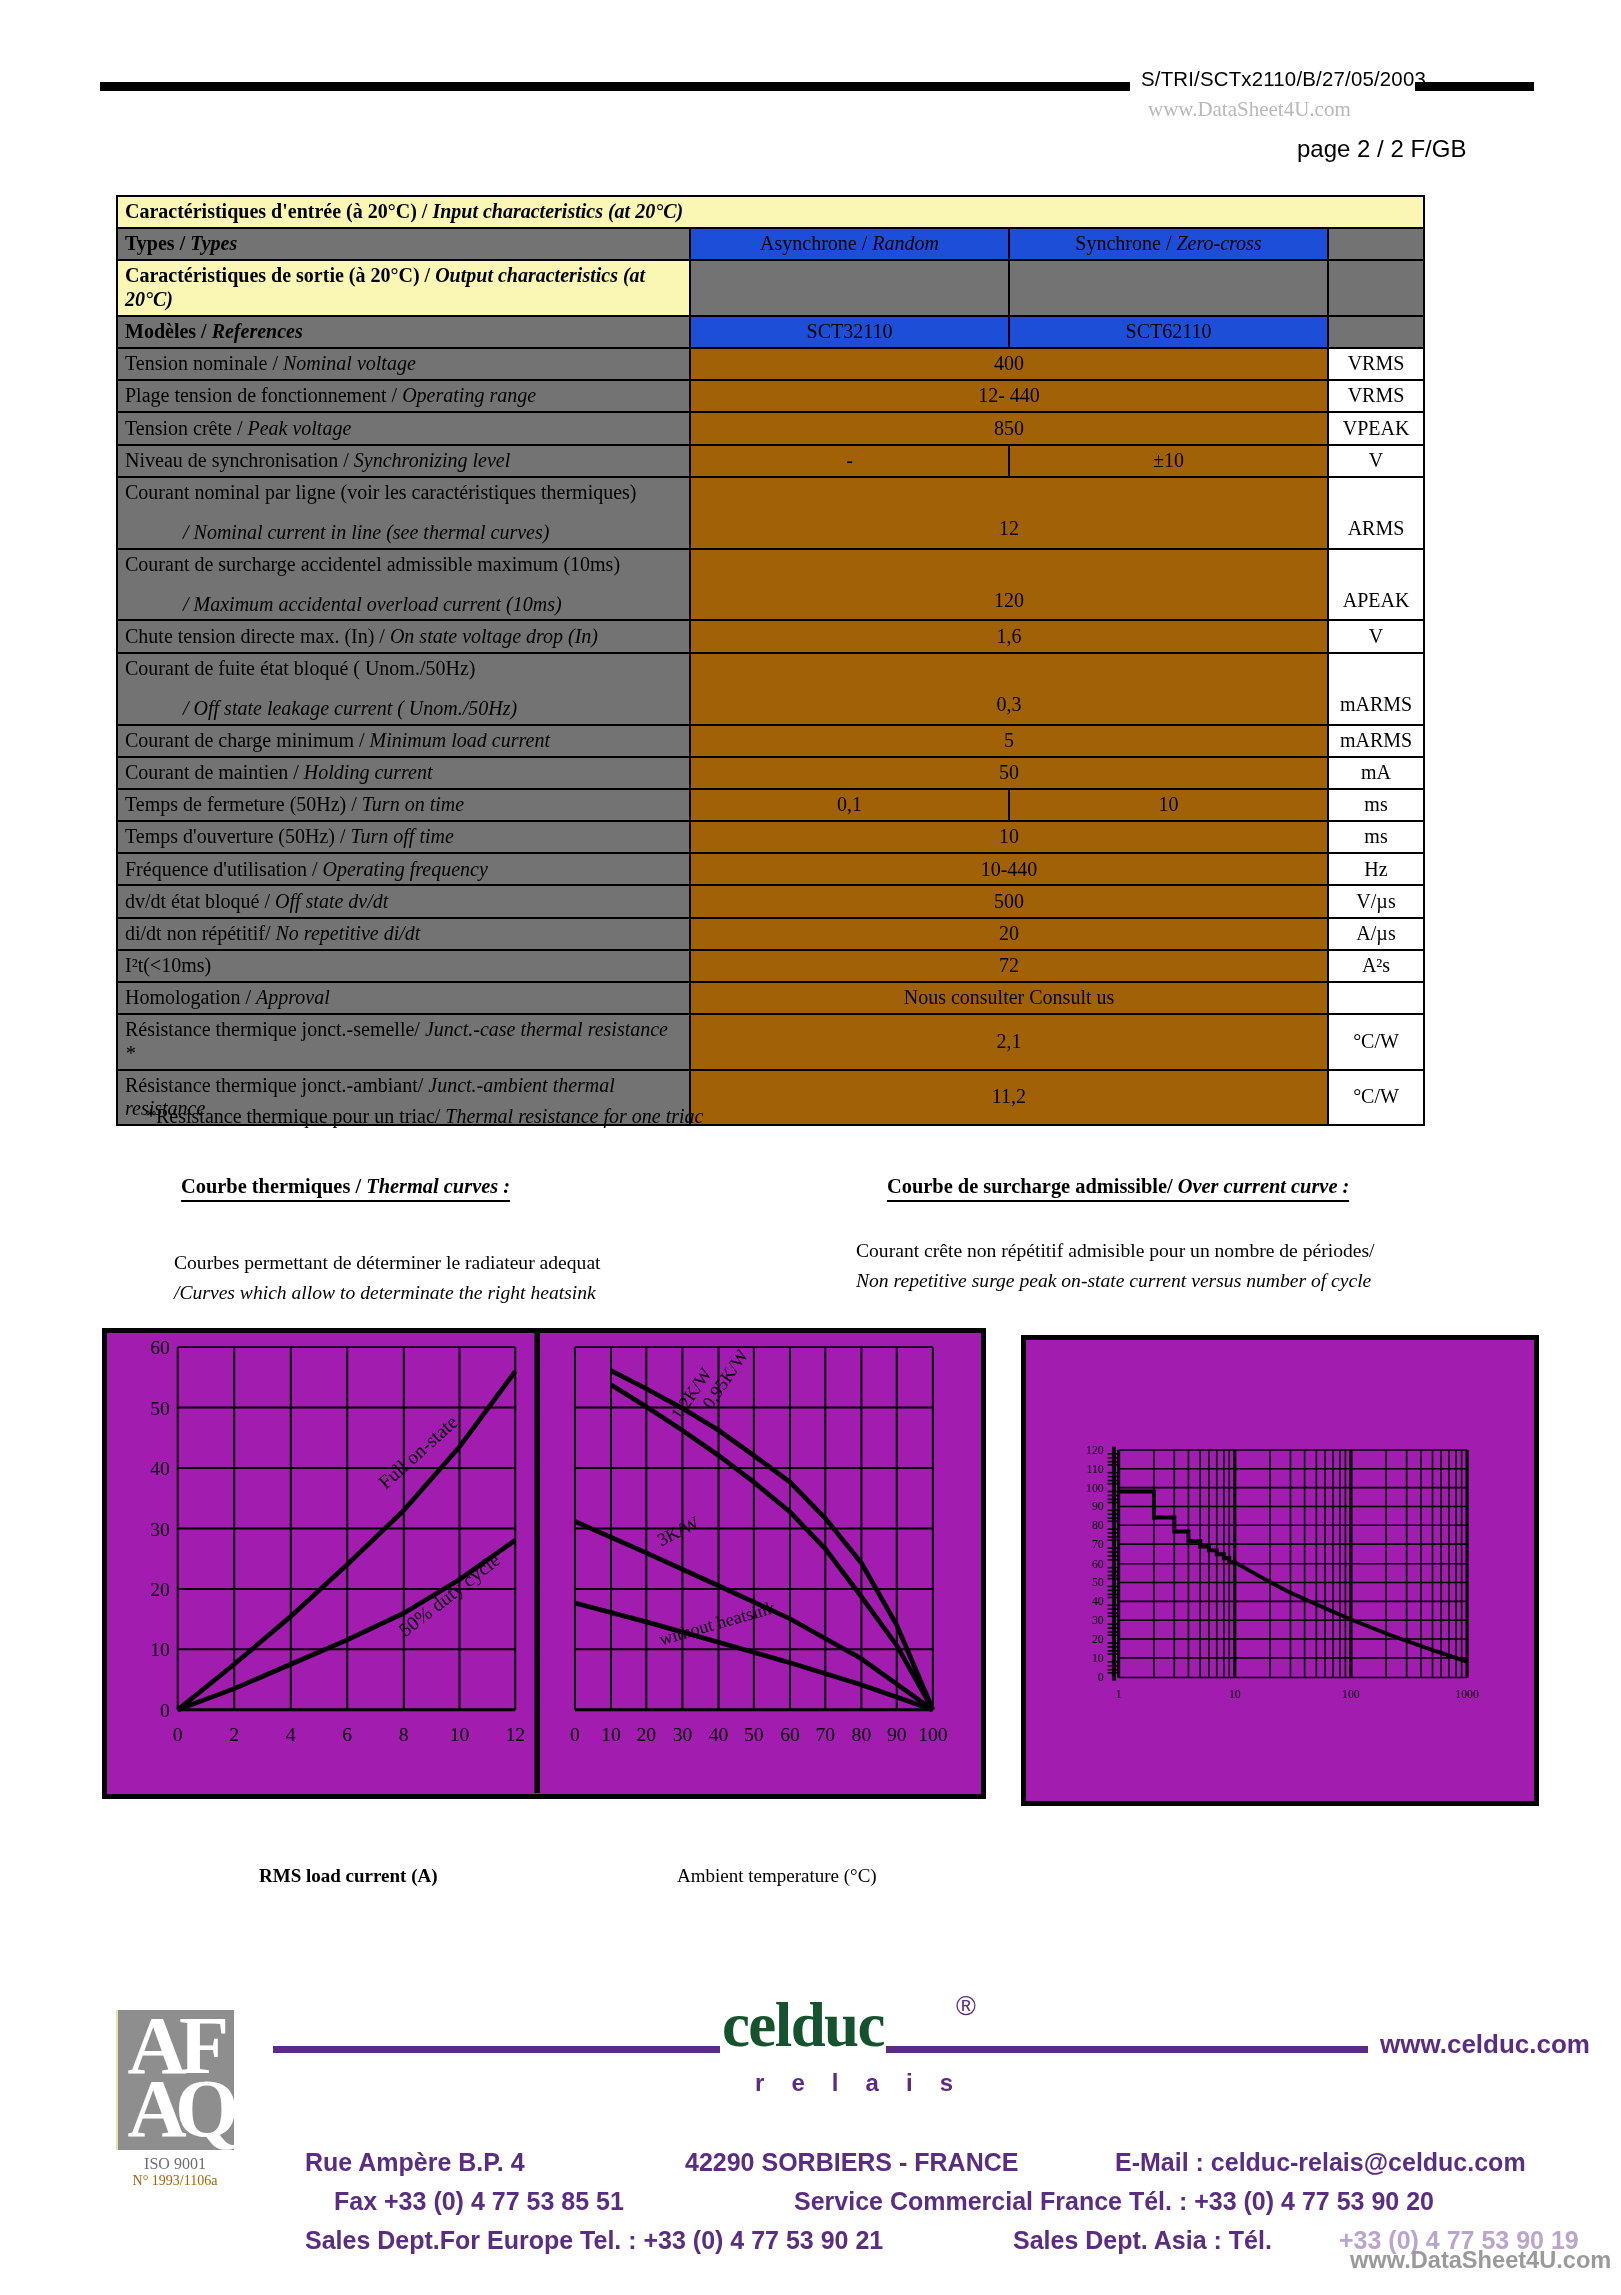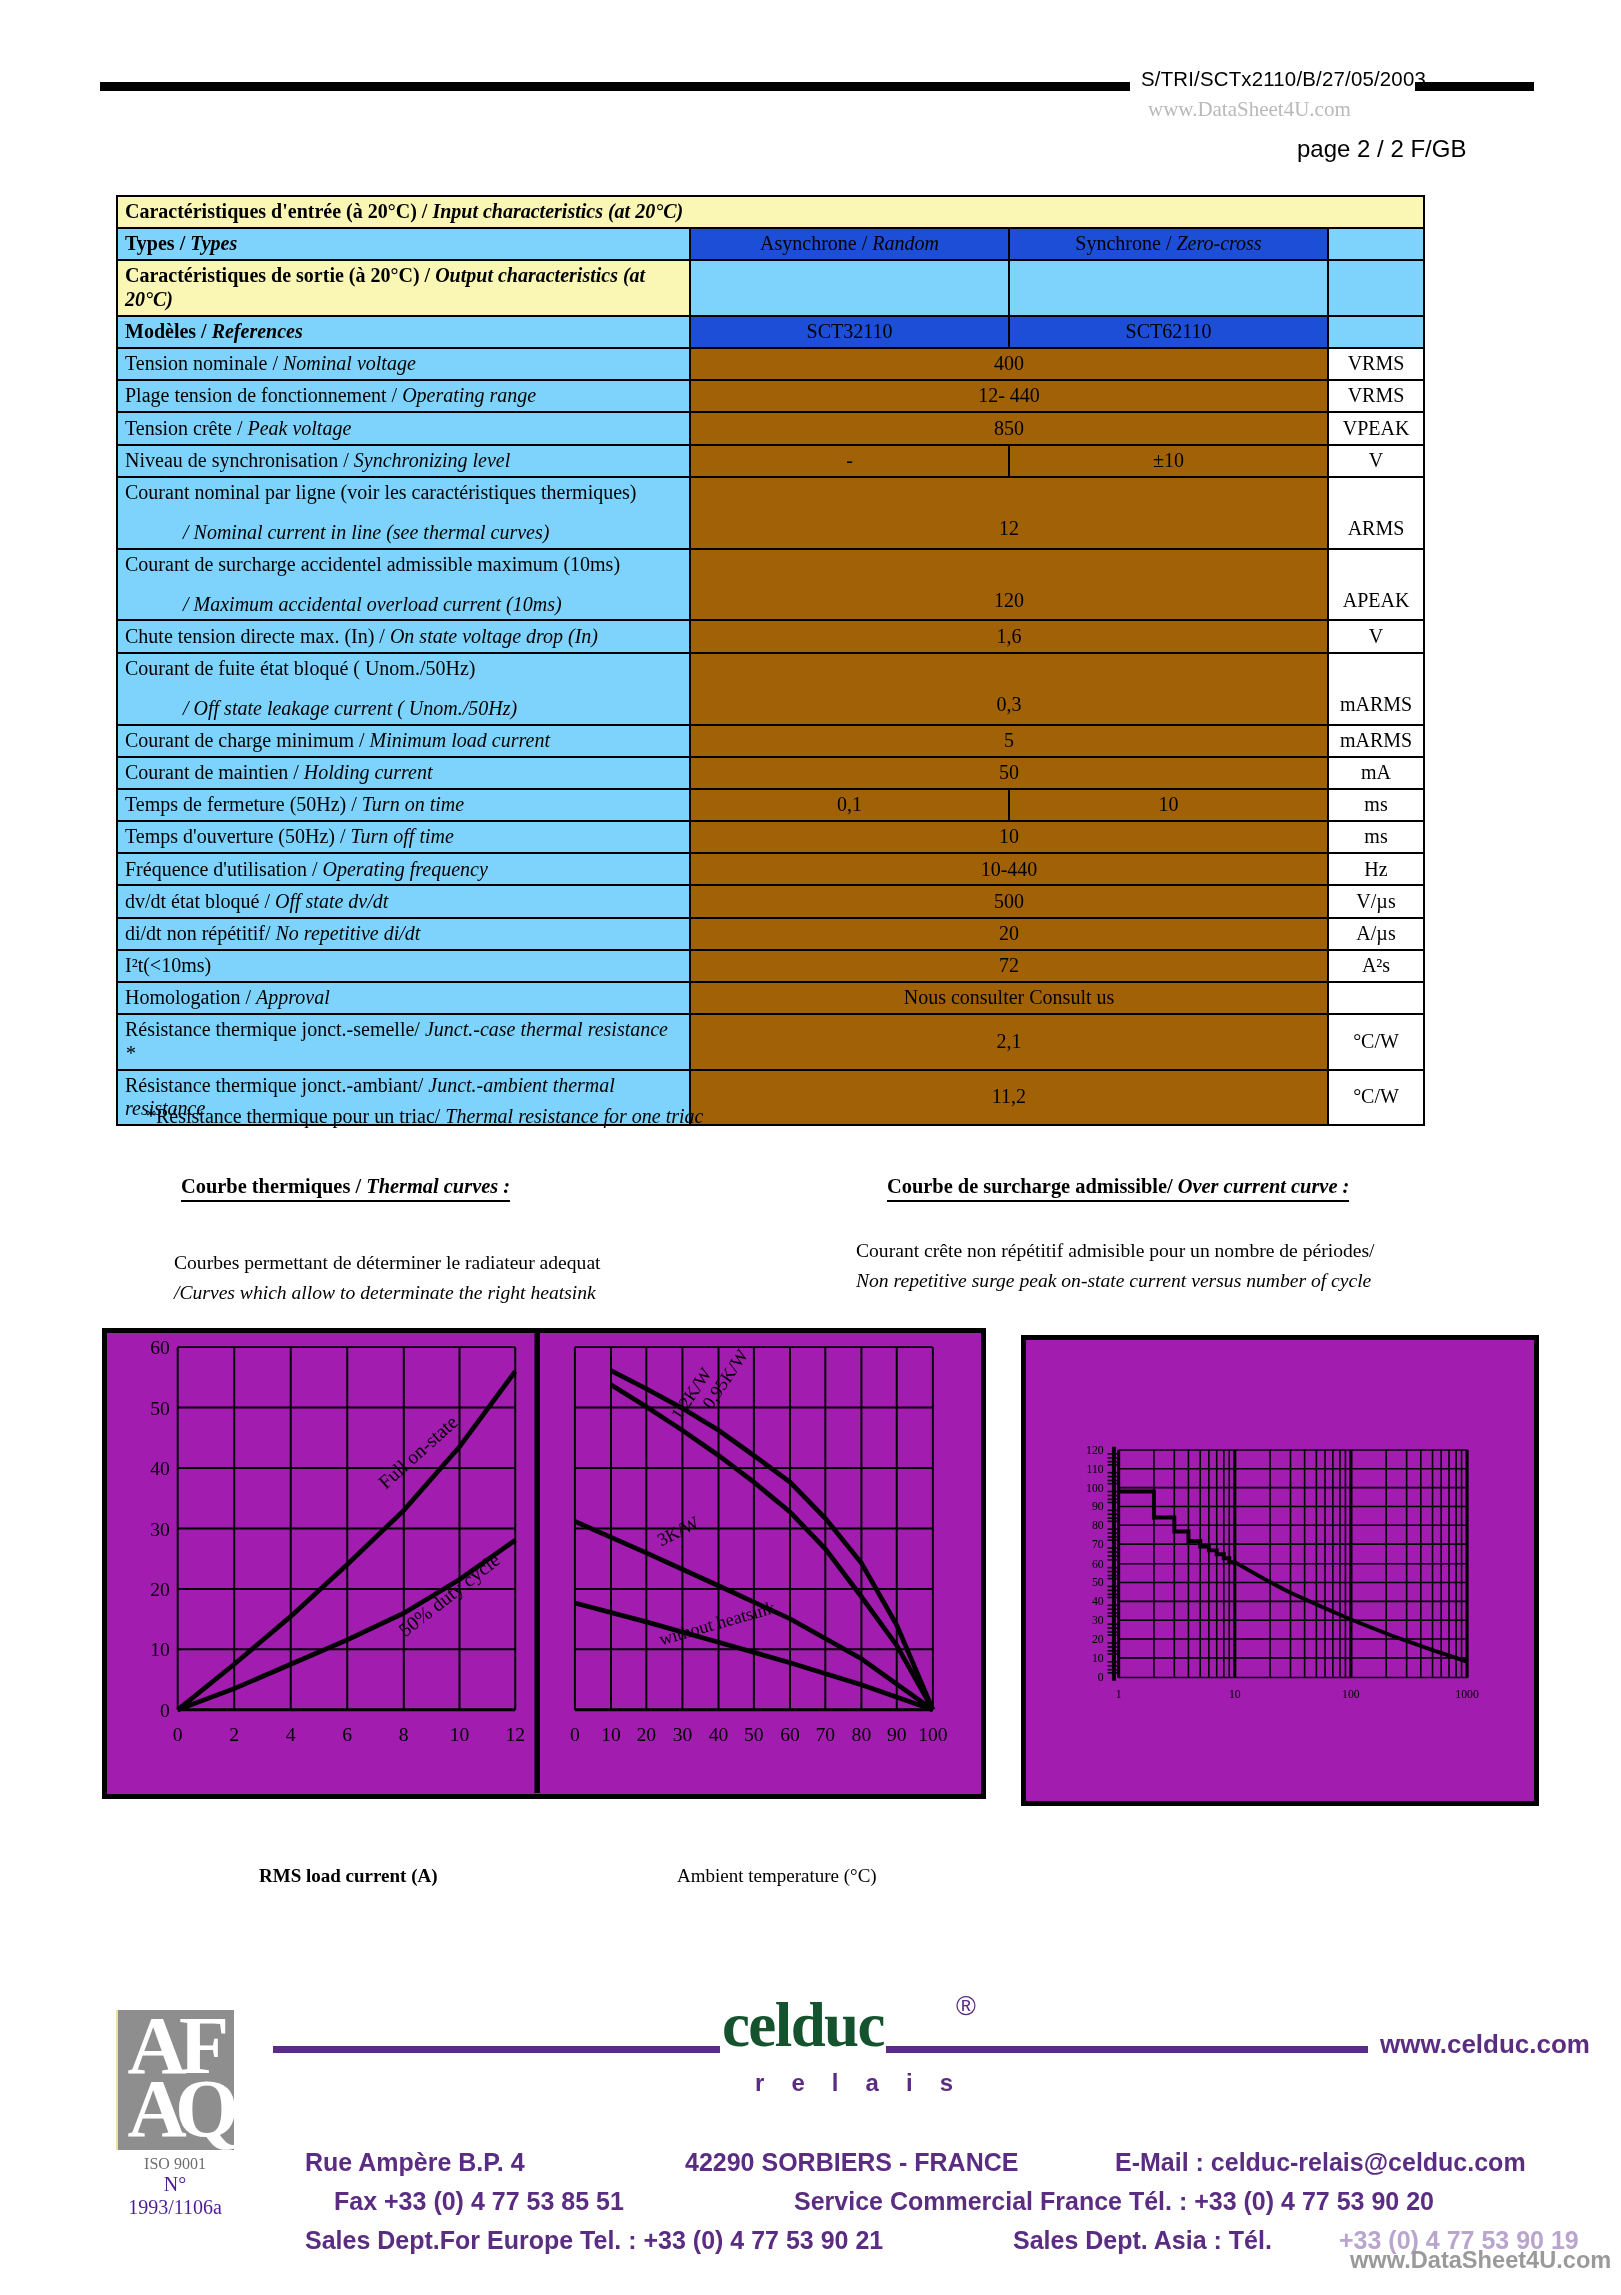--- a/index.html
+++ b/index.html
@@ -10,21 +10,21 @@
   .hdr-rule{position:absolute;height:9.4px;background:#000;}
   .hdr-rule.l{left:100px;top:82px;width:1030px;}
   .hdr-rule.r{left:1415px;top:82px;width:119px;}
   #hdr-ref{position:absolute;left:1141px;top:68px;font-family:"Liberation Sans",sans-serif;font-size:20.4px;letter-spacing:0.2px;white-space:nowrap;}
   #hdr-wm{position:absolute;left:1148px;top:97px;font-size:21px;color:#b9b9b9;white-space:nowrap;}
   #hdr-page{position:absolute;left:1297px;top:135px;font-family:"Liberation Sans",sans-serif;font-size:24px;white-space:nowrap;}
 
   
   #spec-table{position:absolute;left:116px;top:195px;width:1233px;border-collapse:collapse;background:#FAF6B4;table-layout:fixed;border-radius:22px;}
   #spec-table td{border:2.4px solid #000;padding:3.1px 7px;font-size:20px;line-height:1.18;vertical-align:middle;height:24px;}
-  #spec-table td.lbl{background:#7dd3fc;}
+  #spec-table td.lbl{background:#737373;}
   #spec-table td.val{background:#a16207;text-align:center;}
   #spec-table td.unit{background:#fff;text-align:center;width:96px;}
   #spec-table td.sec{background:#FAF6B4;font-weight:bold;}
   #spec-table td.head{background:#1d4ed8;text-align:center;font-weight:normal;}
   .it{font-style:italic;}
   .bd{font-weight:bold;}
   .tall{height:75px;}
   .two-line .l2{display:block;padding-left:58px;font-style:italic;margin-top:16.5px;}
   #spec-table td.vbot{vertical-align:bottom;padding-bottom:7px;}
   #tbl-note{position:absolute;left:146px;top:1105px;font-size:20px;white-space:nowrap;}
@@ -49,21 +49,21 @@
   
   #footer{position:absolute;left:0;top:1994px;width:1622px;height:301px;}
   #afaq{position:absolute;left:116px;top:15.7px;width:118px;}
   #afaq-box{width:118px;height:140px;background:#8e8e8e;border-left:2.4px solid #e9e4a0;position:relative;box-sizing:border-box;}
   .afaq-ltr{position:absolute;font-family:"Liberation Serif",serif;font-weight:bold;color:#fff;line-height:1;}
   #afaq-a{left:9.4px;top:-4.7px;font-size:82px;}
   #afaq-f{left:61px;top:-4.7px;font-size:82px;}
   #afaq-a2{left:9.4px;top:58px;font-size:82px;}
   #afaq-q{left:57px;top:58px;font-size:82px;}
   #afaq-cap1{font-size:16px;text-align:center;margin-top:5.5px;color:#6d6d6d;}
-  #afaq-cap2{font-size:20px;text-align:center;color:#4c1d95;}
+  #afaq-cap2{font-size:14px;text-align:center;color:#a16207;}
 
   #celduc-logo{position:absolute;left:722px;top:-4.7px;font-family:Liberation Serif, serif;font-weight:bold;font-size:63px;color:#14532d;letter-spacing:-1.6px;}
   #celduc-reg{position:absolute;left:956px;top:-3.1px;font-size:27px;color:#5b2d82;font-family:"Liberation Sans",sans-serif;}
   #celduc-relais{position:absolute;left:755px;top:75px;font-family:"Liberation Sans",sans-serif;font-weight:bold;font-size:24px;color:#5b2d82;letter-spacing:10.2px;}
   .plum-rule{position:absolute;height:7px;background:#5b2d82;}
   #rule-left{left:273px;top:52px;width:447px;}
   #rule-right{left:886px;top:52px;width:482px;}
   #celduc-web{position:absolute;left:1380px;top:35px;font-family:"Liberation Sans",sans-serif;font-weight:bold;font-size:26px;color:#5b2d82;white-space:nowrap;}
 
   .fline{position:absolute;font-family:"Liberation Sans",sans-serif;font-weight:bold;font-size:25px;color:#5b2d82;white-space:nowrap;}

